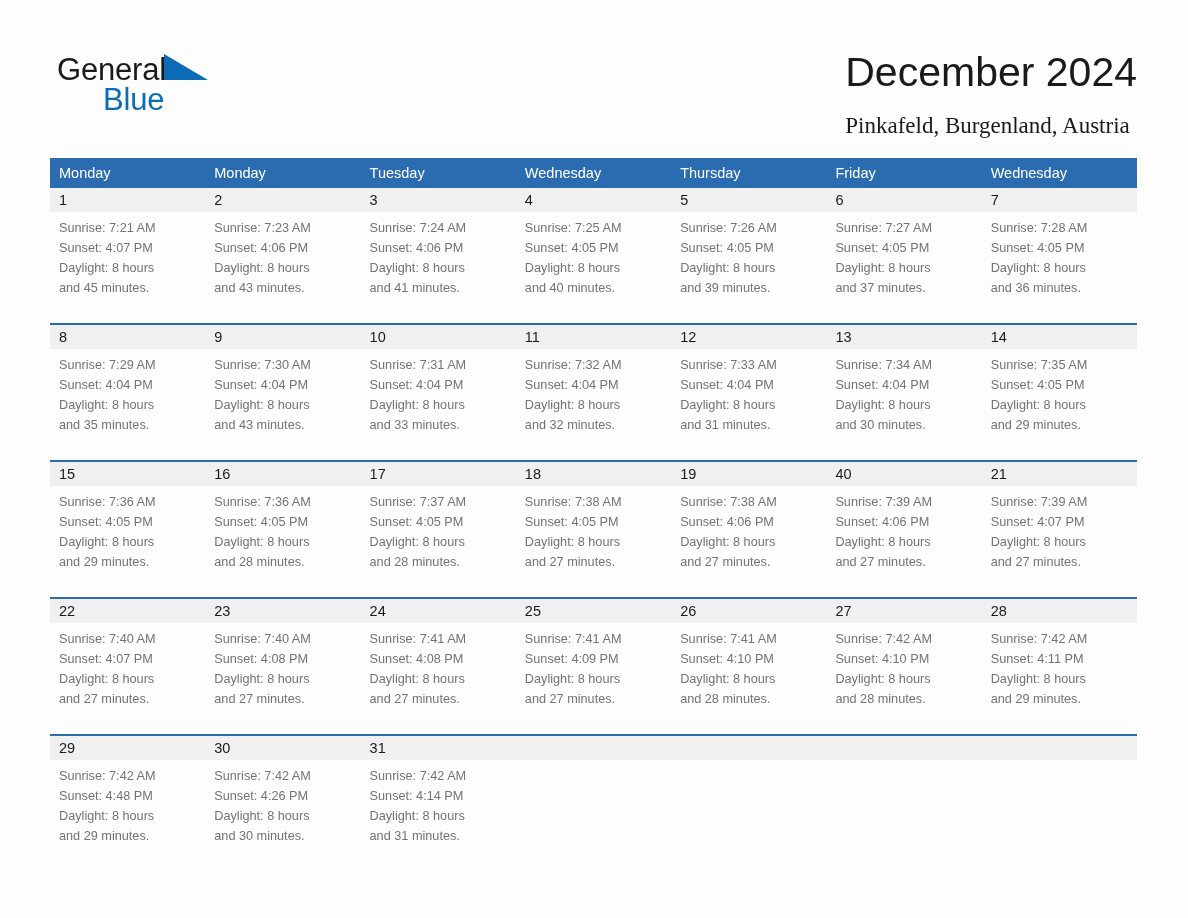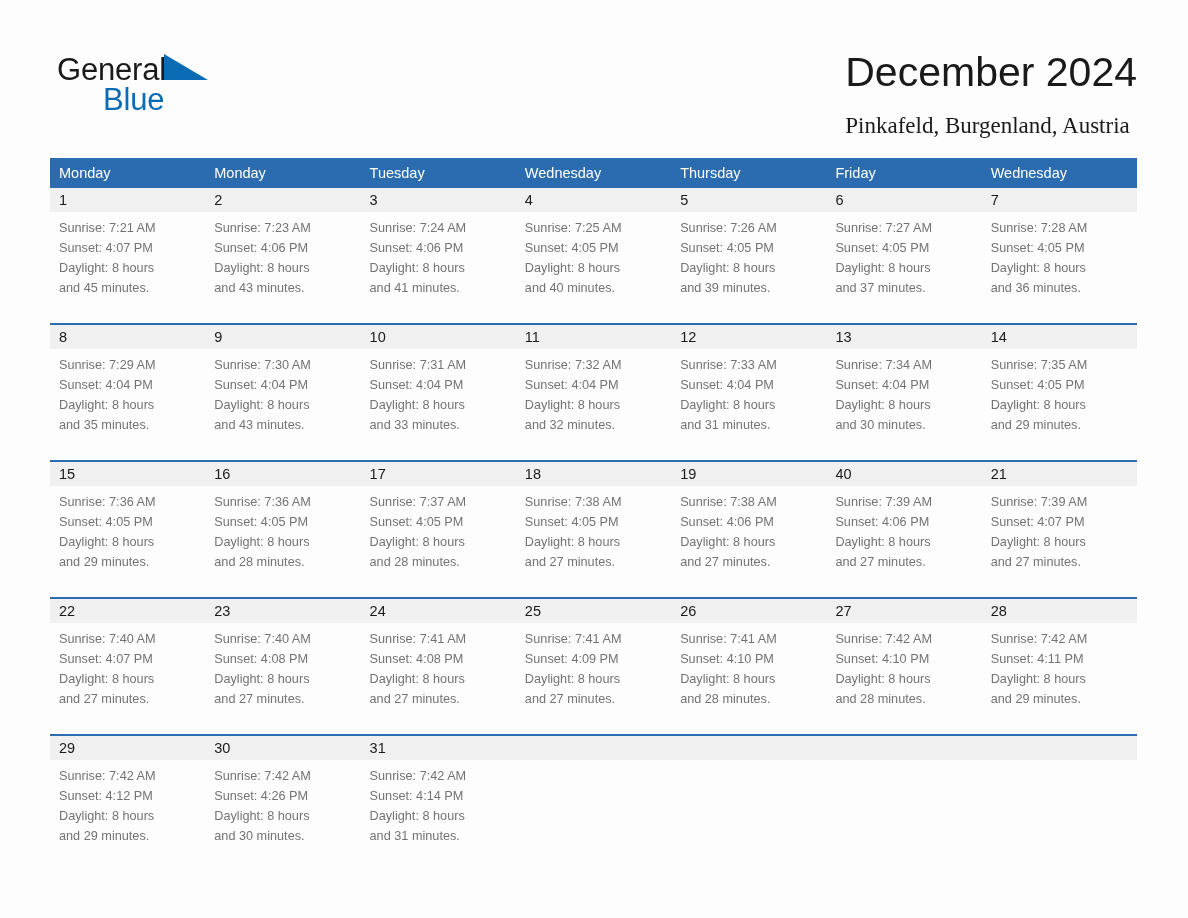--- a/index.html
+++ b/index.html
@@ -429,21 +429,21 @@
           <div>and 29 minutes.</div>
         </div>
       </div>
   </div>
 
   <div class="week">
     <div class="day">
         <div class="daynum">29</div>
         <div class="details">
           <div>Sunrise: 7:42 AM</div>
-          <div>Sunset: 4:12 PM</div>
+          <div>Sunset: 4:48 PM</div>
           <div>Daylight: 8 hours</div>
           <div>and 29 minutes.</div>
         </div>
       </div>
     <div class="day">
         <div class="daynum">30</div>
         <div class="details">
           <div>Sunrise: 7:42 AM</div>
           <div>Sunset: 4:26 PM</div>
           <div>Daylight: 8 hours</div>

